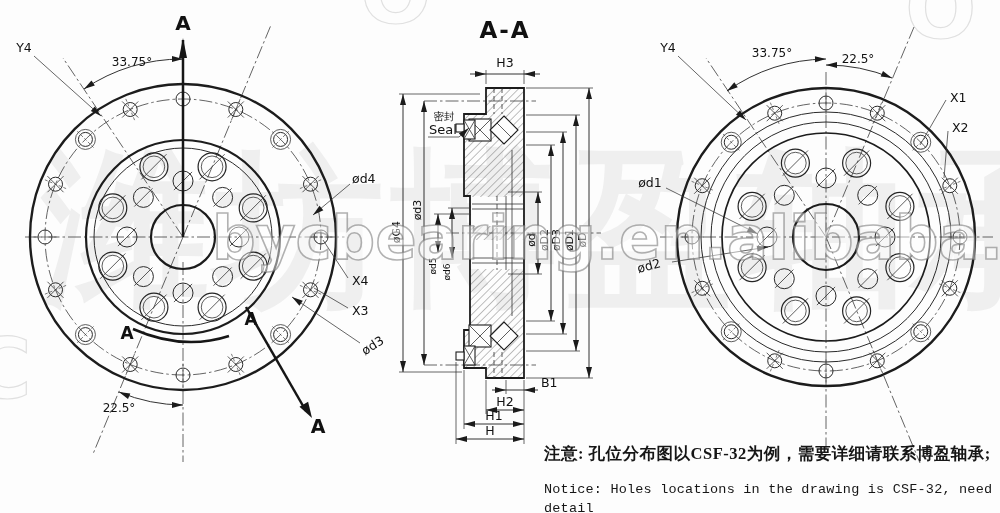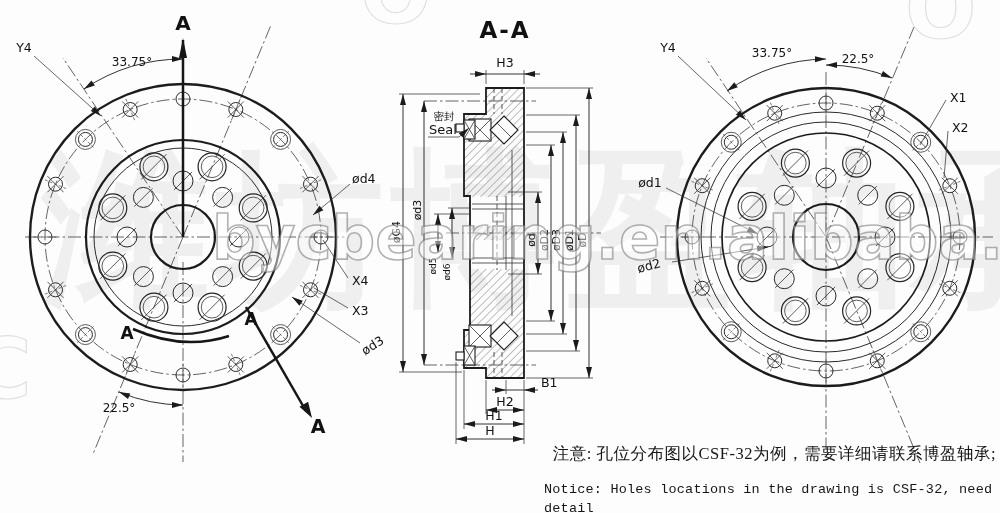--- a/index.html
+++ b/index.html
@@ -10,21 +10,21 @@
          letter-spacing:6px;white-space:nowrap;color:rgba(60,60,60,0.07);
          font-family:"DejaVu Sans",sans-serif;pointer-events:none;}
   .wm-url{position:absolute;left:212px;top:202px;z-index:3;font-size:61px;font-weight:bold;
           letter-spacing:0px;white-space:nowrap;color:rgba(255,255,255,0.48);
           -webkit-text-stroke:1.6px rgba(115,115,115,0.55);
           font-family:"DejaVu Sans",sans-serif;pointer-events:none;width:788px;overflow:hidden;}
   .wm-corner{position:absolute;z-index:1;font-size:84px;font-weight:bold;color:transparent;
              -webkit-text-stroke:1.2px rgba(140,140,140,0.25);pointer-events:none;}
   .notes{position:absolute;left:544px;top:444px;z-index:4;width:452px;color:#161616;}
   .notes .cn{font-family:"Liberation Serif","DejaVu Serif",serif;font-size:16.5px;
-             font-weight:normal;letter-spacing:0.5px;line-height:20px;text-align:right;}
+             font-weight:bold;letter-spacing:0.5px;line-height:20px;}
   .notes .en{font-family:"Liberation Mono","DejaVu Sans Mono",monospace;font-size:13.5px;
              letter-spacing:0.2px;line-height:19px;margin-top:16px;}
   
   .t24{stroke:#1c1c1c;stroke-width:2.4;fill:none}
   .t22{stroke:#1c1c1c;stroke-width:2.2;fill:none}
   .t17{stroke:#1c1c1c;stroke-width:1.7;fill:none}
   .t12{stroke:#242424;stroke-width:1.2;fill:none}
   .t1{stroke:#2a2a2a;stroke-width:1;fill:none}
   .t08{stroke:#333;stroke-width:0.8;fill:none}
   .cl{stroke:#3c3c3c;stroke-width:0.8;fill:none;stroke-dasharray:13 3 2.5 3}

